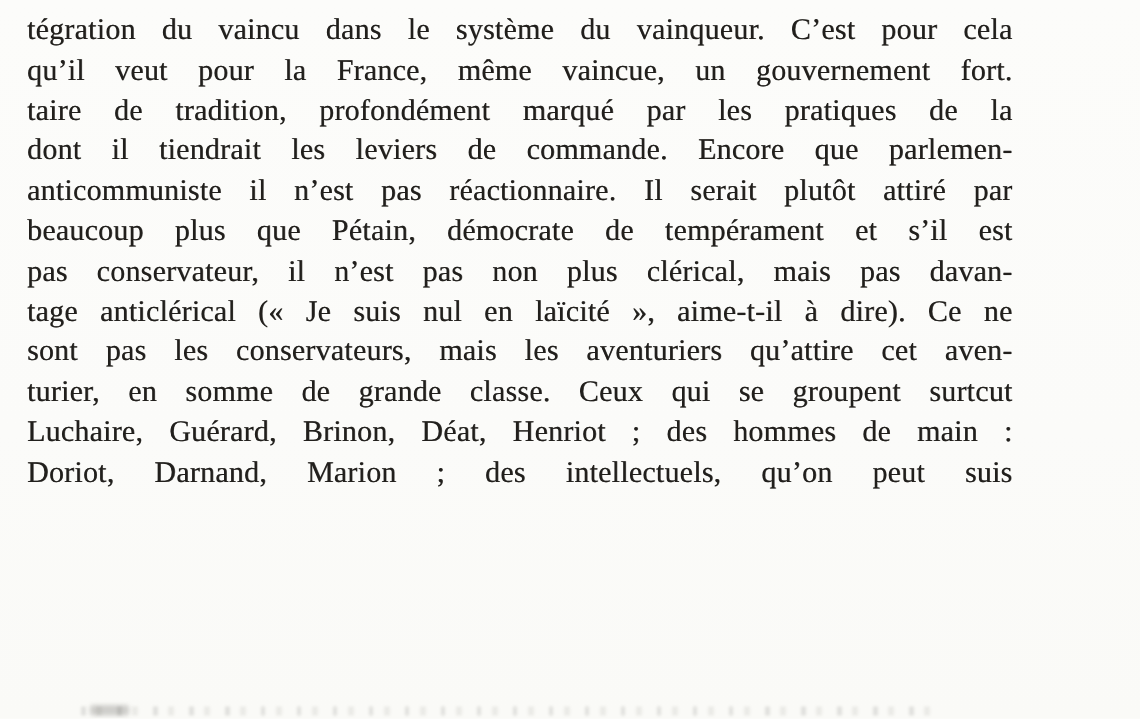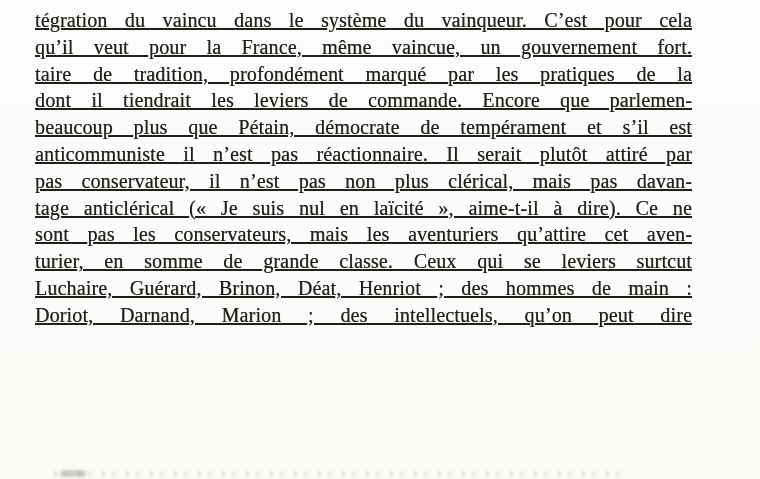--- a/index.html
+++ b/index.html
@@ -13,30 +13,29 @@
     background: #fbfbf9;
     position: relative;
   }
   .page {
     position: absolute;
     inset: 0;
     background: linear-gradient(180deg, #fcfcfa 0%, #fbfbf9 60%, #fafaf7 100%);
   }
   .textblock {
     position: absolute;
-    left: 35px;
+    left: 18px;
     top: 7px;
     width: 657px;
     font-family: "Liberation Serif", "DejaVu Serif", serif;
     font-size: 20px;
     line-height: 26.8px;
     color: #211f1c;
     letter-spacing: 0.15px;
     text-shadow: 0.3px 0 0.35px rgba(33, 31, 28, 0.65);
-    text-decoration: underline;
   }
   .line {
     text-align: justify;
     text-align-last: justify;
     height: 26.8px;
     overflow: hidden;
   }
   .line.last {
     text-align-last: left;
   }
@@ -71,24 +70,24 @@
 </style>
 </head>
 <body>
 
 <div class="page">
   <div class="textblock">
     <div class="line">tégration du vaincu dans le système du vainqueur. C’est pour cela</div>
     <div class="line">qu’il veut pour la France, même vaincue, un gouvernement fort.</div>
     <div class="line">taire de tradition, profondément marqué par les pratiques de la</div>
     <div class="line">dont il tiendrait les leviers de commande. Encore que parlemen-</div>
+    <div class="line">anticommuniste il n’est pas réactionnaire. Il serait plutôt attiré par</div>
     <div class="line">beaucoup plus que Pétain, démocrate de tempérament et s’il est</div>
-    <div class="line">anticommuniste il n’est pas réactionnaire. Il serait plutôt attiré par</div>
     <div class="line">pas conservateur, il n’est pas non plus clérical, mais pas davan-</div>
     <div class="line">tage anticlérical (« Je suis nul en laïcité », aime-t-il à dire). Ce ne</div>
     <div class="line">sont pas les conservateurs, mais les aventuriers qu’attire cet aven-</div>
-    <div class="line">turier, en somme de grande classe. Ceux qui se leviers surtcut</div>
+    <div class="line">turier, en somme de grande classe. Ceux qui se groupent surtcut</div>
     <div class="line">Luchaire, Guérard, Brinon, Déat, Henriot ; des hommes de main :</div>
-    <div class="line">Doriot, Darnand, Marion ; des intellectuels, qu’on peut dire</div>
+    <div class="line">Doriot, Darnand, Marion ; des intellectuels, qu’on peut suis</div>
   </div>
   <div class="ghost-line"></div>
   <div class="ghost-mark"></div>
 </div>
 
 </body></html>

